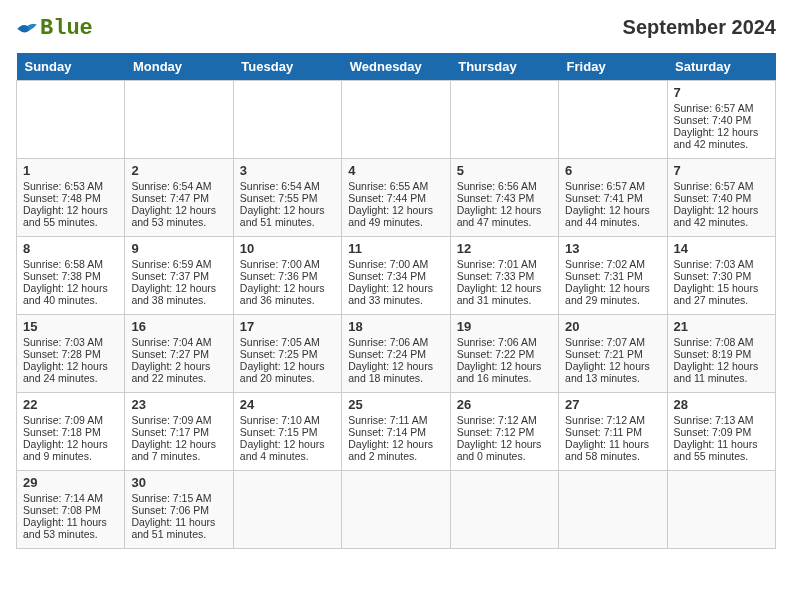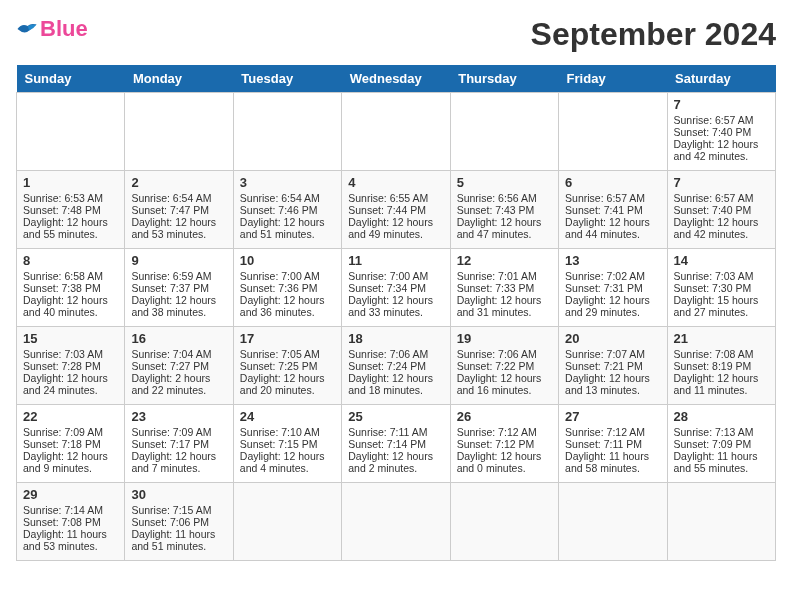--- a/index.html
+++ b/index.html
@@ -23,31 +23,31 @@
     }
     .logo-text {
       font-size: 22px;
       font-weight: bold;
       color: #333;
       display: flex;
       align-items: center;
       gap: 2px;
     }
     .logo-general { color: #333; }
-    .logo-blue { color: #ec4899; }
+    .logo-blue { color: #4d7c0f; font-family: Liberation Mono, monospace; }
     .logo-bird {
       width: 22px;
       height: 18px;
       display: inline-block;
     }
     .title-block {
       text-align: right;
     }
     .month-title {
-      font-size: 32px;
+      font-size: 20px;
       font-weight: bold;
       color: #333;
     }
     .location {
       font-size: 14px;
       color: #555;
     }
     .calendar {
       width: 100%;
       border-collapse: collapse;
@@ -135,21 +135,21 @@
         </td>
         <td>
           <span class="day-num">2</span>
           <div>Sunrise: 6:54 AM</div>
           <div>Sunset: 7:47 PM</div>
           <div>Daylight: 12 hours and 53 minutes.</div>
         </td>
         <td>
           <span class="day-num">3</span>
           <div>Sunrise: 6:54 AM</div>
-          <div>Sunset: 7:46 PM</div>
+          <div>Sunset: 7:55 PM</div>
           <div>Daylight: 12 hours and 51 minutes.</div>
         </td>
         <td>
           <span class="day-num">4</span>
           <div>Sunrise: 6:55 AM</div>
           <div>Sunset: 7:44 PM</div>
           <div>Daylight: 12 hours and 49 minutes.</div>
         </td>
         <td>
           <span class="day-num">5</span>

